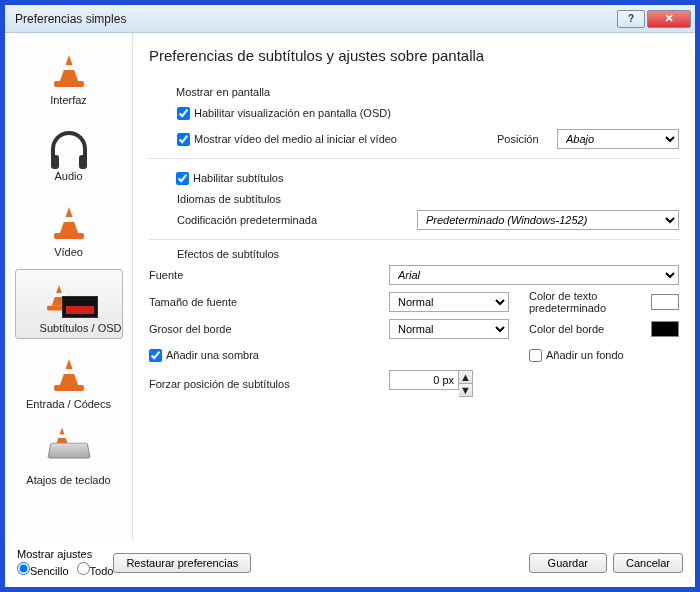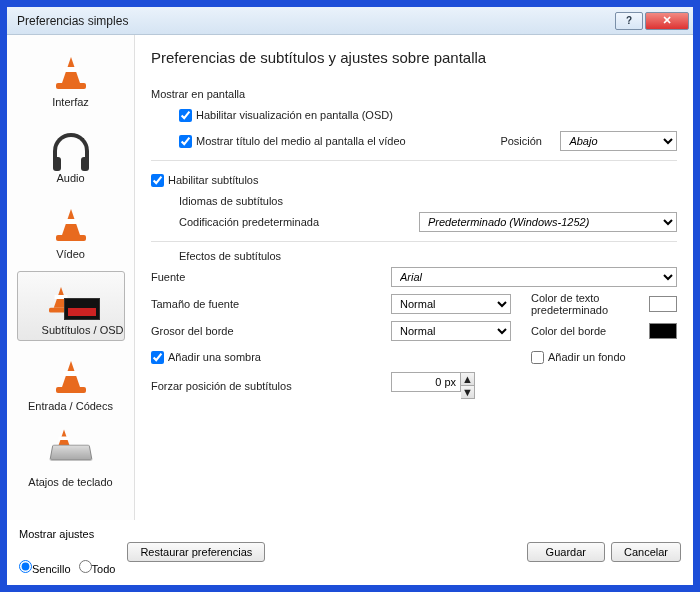--- a/index.html
+++ b/index.html
@@ -1,51 +1,51 @@
 <!DOCTYPE html>
 <html><head>
 <meta charset="utf-8">
 <style>
 * { box-sizing: border-box; margin: 0; padding: 0; font-family: "Segoe UI", Tahoma, sans-serif; font-size: 11px; }
 body { background: #d8e4ef; width: 700px; height: 592px; overflow: hidden; }
-.window { width: 700px; height: 592px; background: #fff; border: 7px solid #1d4ed8; display: flex; flex-direction: column; }
+.window { width: 700px; height: 592px; background: #fff; border: 5px solid #1d4ed8; display: flex; flex-direction: column; }
 .titlebar { height: 28px; background: linear-gradient(#eaf2fb,#d5e4f3); display: flex; align-items: center; padding: 0 4px; border-bottom: 1px solid #b8c8d8; }
 .titlebar .title { flex: 1; color: #1a1a1a; font-size: 12px; padding-left: 6px; }
 .titlebar .btn { width: 28px; height: 18px; margin-left: 2px; border: 1px solid #7a8fa8; border-radius: 2px; display: flex; align-items: center; justify-content: center; font-size: 10px; cursor: pointer; }
 .titlebar .help { background: linear-gradient(#f0f6fd,#d8e6f5); color:#2a3a4a; font-weight:bold;}
 .titlebar .close { width: 44px; background: linear-gradient(#f28a82,#d33); color: #fff; font-weight: bold; }
 
 .body { flex: 1; display: flex; background: #fff; }
 .sidebar { width: 128px; background: #fdfdfd; border-right: 1px solid #e0e0e0; padding-top: 8px; display:flex; flex-direction:column; align-items:center;}
 .side-item { width: 108px; text-align: center; padding: 6px 0 4px; margin-bottom: 6px; color: #222; cursor: pointer; border-radius:3px; border:1px solid transparent;}
 .side-item.selected { border: 1px solid #b6b6b6; background: linear-gradient(#fafafa,#e8e8e8); text-align: right; }
 .side-item .ico { width: 54px; height: 44px; margin: 0 auto 2px; display:flex; align-items:center; justify-content:center; }
 .side-label { font-size: 11px; }
 
 .content { flex: 1; padding: 14px 16px 0 16px; color: #222; }
 h1 { font-size: 15px; font-weight: normal; margin-bottom: 22px; }
 .group-title { font-size: 11px; color: #222; margin-bottom: 4px; }
-.indent { margin-left: 0; }
+.indent { margin-left: 27px; }
 .row { display: flex; align-items: center; min-height: 22px; margin-bottom: 4px; }
 .row label.chk { display:flex; align-items:center; gap:4px; }
 .row .lbl { width: 210px; }
 .hr { height:1px; background:#e0e0e0; margin: 8px 0 8px 0; }
 select, input[type=text] { border: 1px solid #a9a9a9; background: #fff; font-size: 11px; height: 20px; padding: 1px 4px; }
 select { padding-right:16px; }
 .wide-select { flex: 1; font-style: italic; }
 .swatch { width: 28px; height: 16px; border: 1px solid #888; display:inline-block; background:#fff; }
 .swatch.black { background:#000; }
 .spinner { display:flex; }
 .spinner input { width: 70px; text-align:right; }
 .spinner .arrows { width:14px; border:1px solid #a9a9a9; border-left:none; display:flex; flex-direction:column; font-size:7px; }
 .spinner .arrows div { flex:1; display:flex; align-items:center; justify-content:center; background:linear-gradient(#f4f4f4,#e0e0e0); cursor:pointer; }
 .spinner .arrows div:first-child { border-bottom:1px solid #a9a9a9;}
 
 .footer { display:flex; align-items:center; padding: 8px 12px 10px 12px; border-top: 0; background:#fff; }
-.show-settings { display:flex; flex-direction:column; gap:20px; margin-right:12px;}
+.show-settings { display:flex; flex-direction:column; gap:2px; }
 .radios { display:flex; gap:8px; }
 .btn-std { border:1px solid #8a8a8a; background:linear-gradient(#fafafa,#e6e6e6); padding: 3px 12px; border-radius:3px; cursor:pointer; font-size:11px; }
 .footer-spacer { flex:1; }
 
 
 .cone { position:relative; width:34px; height:34px; }
 .cone .body2 { position:absolute; left:8px; top:2px; width:0; height:0; border-left:9px solid transparent; border-right:9px solid transparent; border-bottom:26px solid #e86a1e; }
 .cone .stripe { position:absolute; left:9px; top:12px; width:16px; height:5px; background:#fff; }
 .cone .base { position:absolute; left:2px; bottom:0; width:30px; height:6px; background:#e86a1e; border-radius:2px;}
 .headphones { width:36px; height:30px; border:4px solid #333; border-bottom:none; border-radius:18px 18px 0 0; position:relative;}
@@ -144,21 +144,21 @@
       <div class="indent" style="margin-left:28px">
         <div class="row">
           <label class="chk">
             <input type="checkbox" checked="" style="">
             <span>Habilitar visualización en pantalla (OSD)</span>
           </label>
         </div>
         <div class="row">
           <label class="chk">
             <input type="checkbox" checked="" style="">
-            <span>Mostrar título del medio al pantalla el vídeo</span>
+            <span>Mostrar vídeo del medio al iniciar el vídeo</span>
           </label>
           <div style="flex:1"></div>
           <span style="width:60px">Posición</span>
           <select class="wide-select" style="max-width:224px">
             <option>Abajo</option>
           </select>
         </div>
       </div>
 
       <div class="hr"></div>

